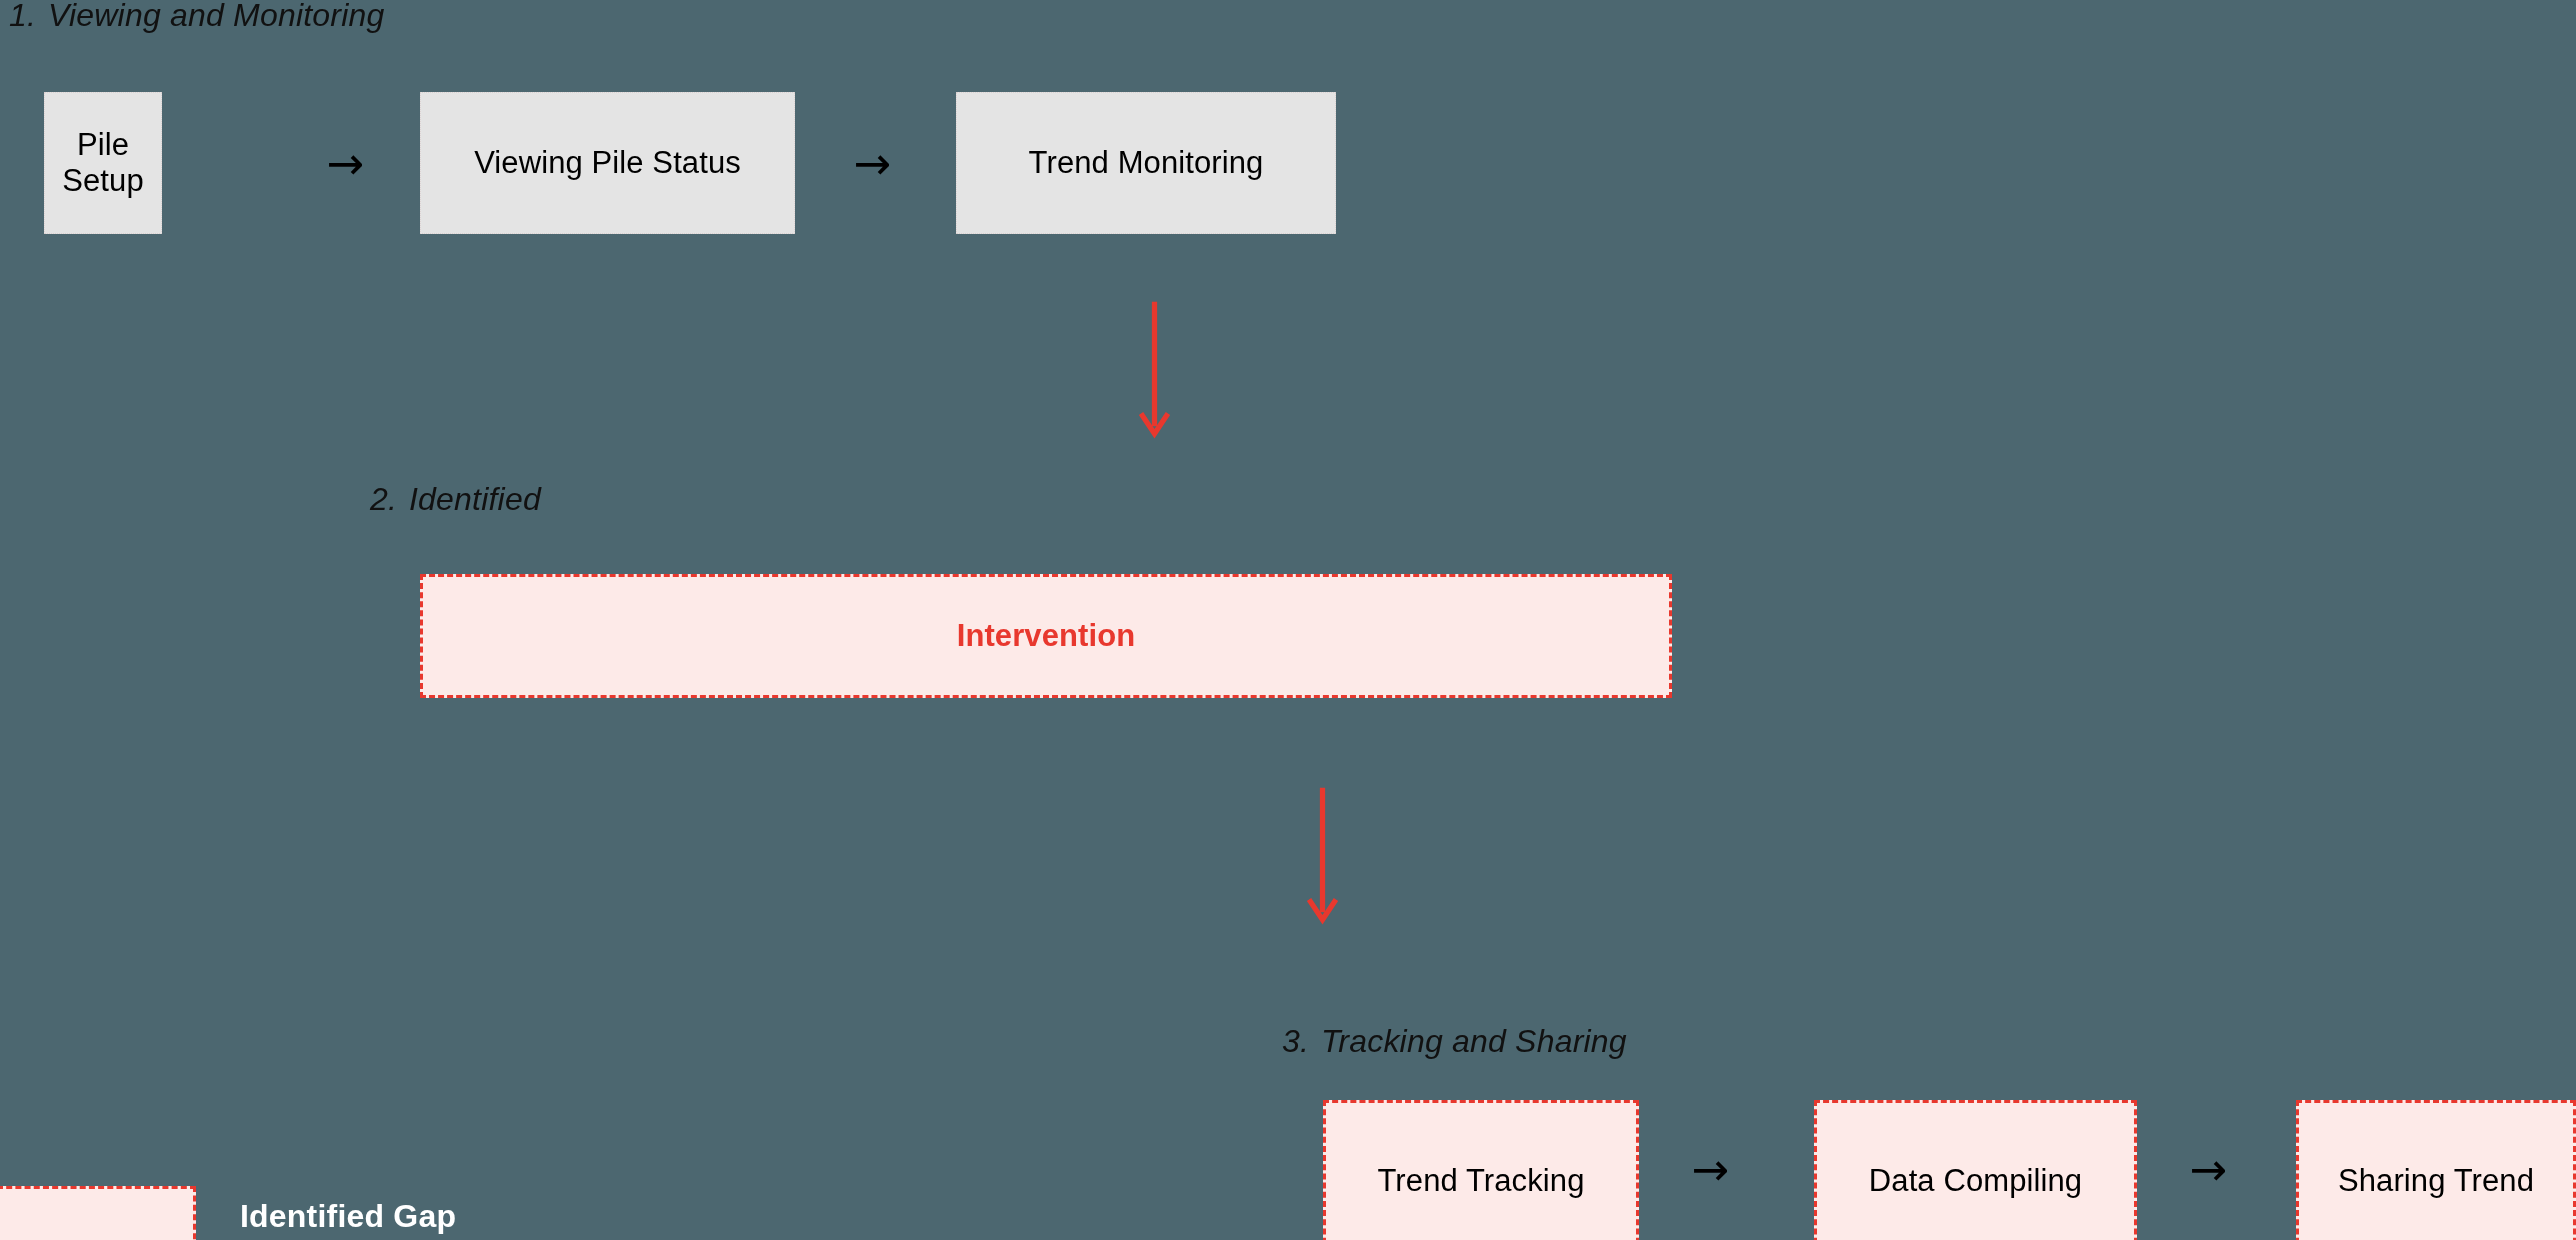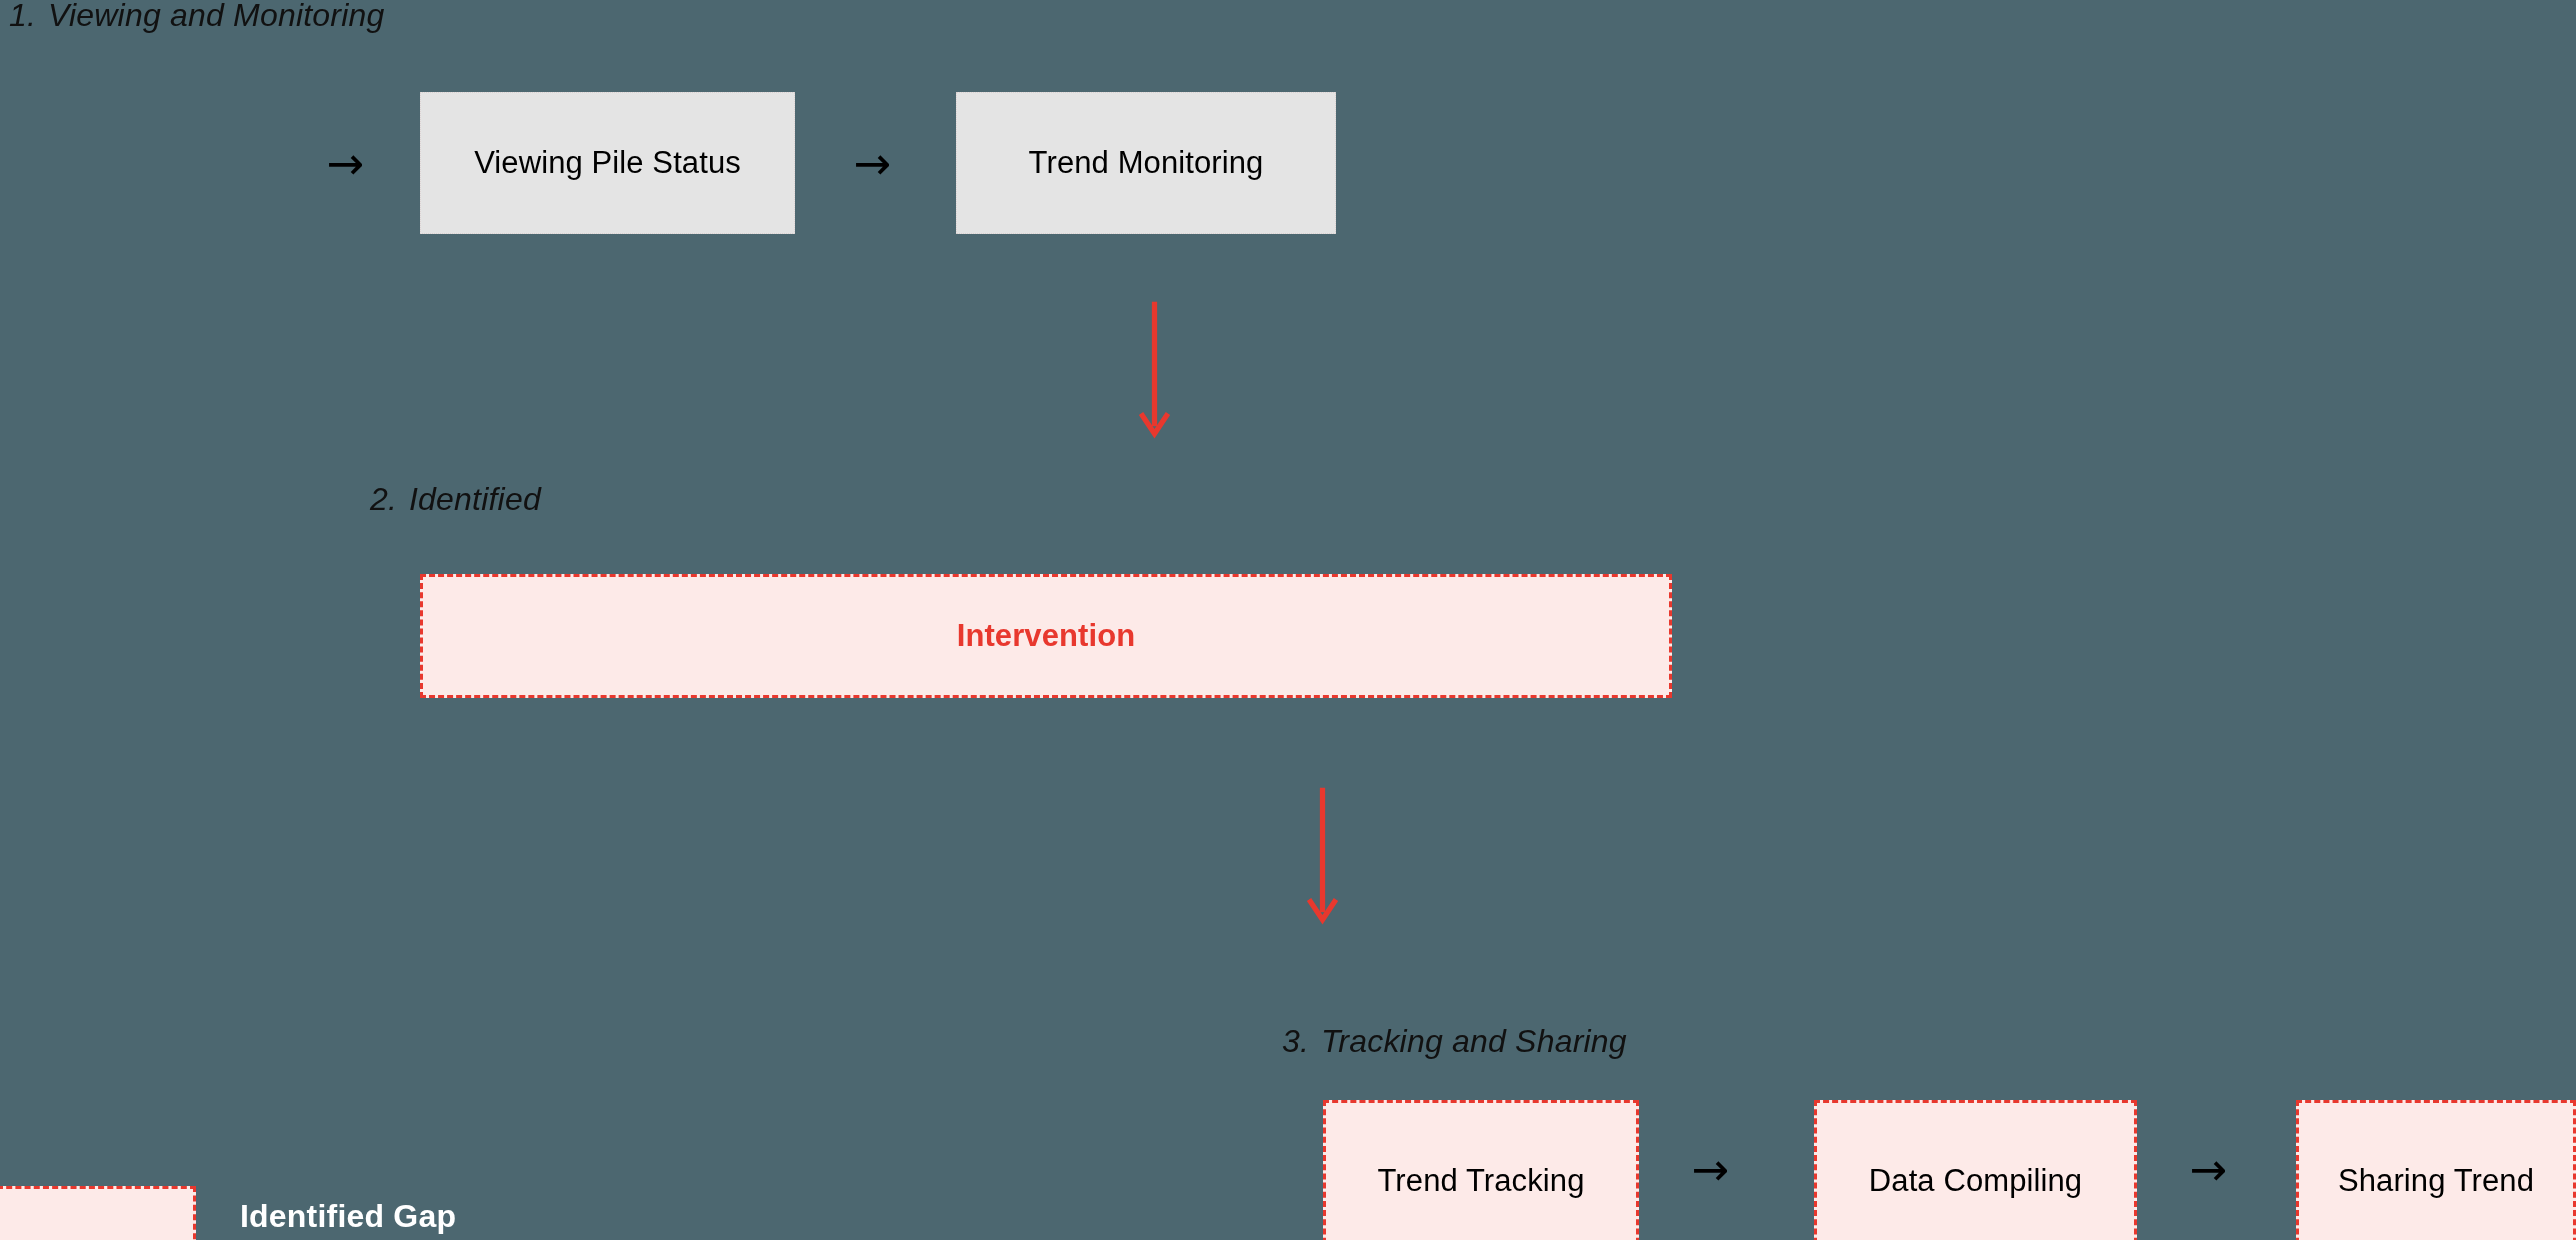--- a/index.html
+++ b/index.html
@@ -112,20 +112,23 @@
 </head>
 <body>
 
 <div class="canvas">
 
   <div class="section-heading" style="left:9px; top:-3px;">
     <span class="num">1.</span>
     <span class="label">Viewing and Monitoring</span>
   </div>
 
+  <div class="node solid" style="left:44px; top:92px; width:118px; height:142px;">
+    <span>Pile Setup</span>
+  </div>
 
   <div class="arrow-h" style="left:311px; top:132px; width:68px; height:62px;">
     <span>→</span>
   </div>
 
   <div class="node solid" style="left:420px; top:92px; width:375px; height:142px;">
     <span>Viewing Pile Status</span>
   </div>
 
   <div class="arrow-h" style="left:838px; top:132px; width:68px; height:62px;">

